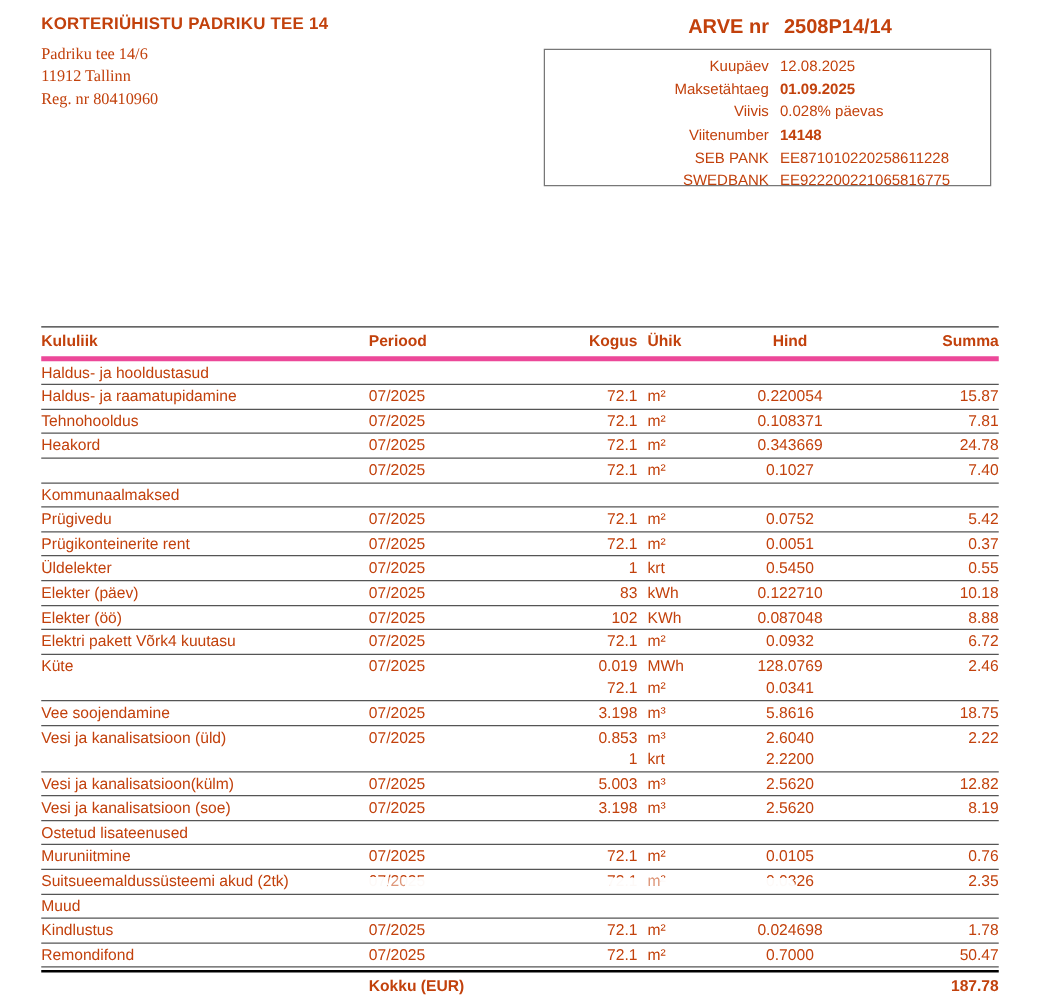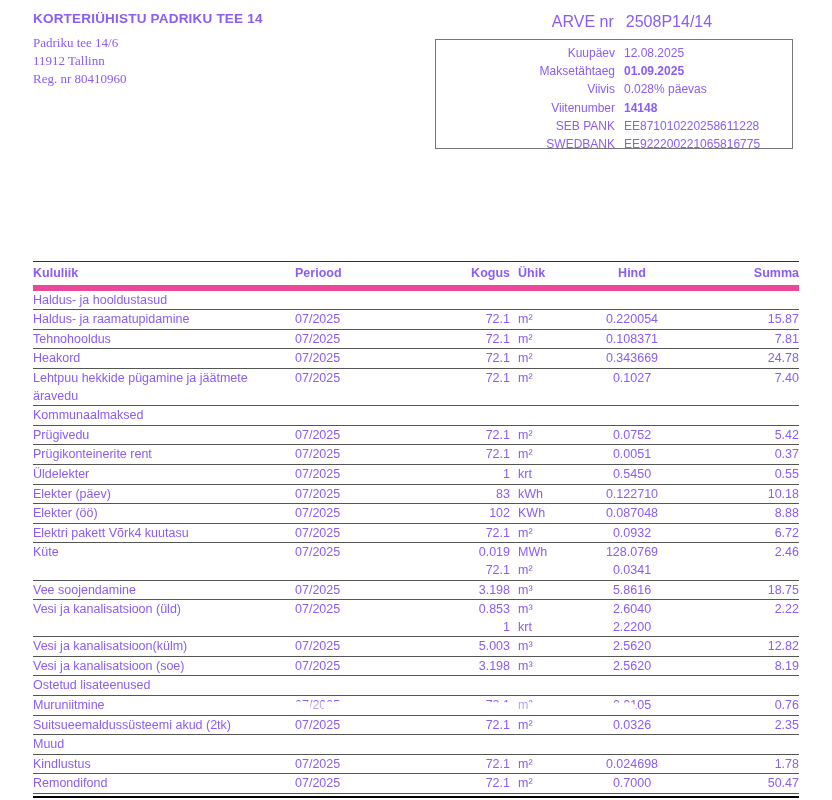--- a/index.html
+++ b/index.html
@@ -1,34 +1,34 @@
 <!DOCTYPE html>
 <html><head>
 <meta charset="utf-8">
 <style>
   html,body { margin:0; padding:0; background:#ffffff; }
   .page {
     position:relative;
     width:832px; height:800px;
     background:#ffffff;
     font-family:"Liberation Sans", sans-serif;
-    color:#8b5cf6;
+    color:#c2410c;
     overflow:hidden;
   }
 
   
   .issuer { position:absolute; left:33px; top:11px; }
   .issuer-name { font-size:13.5px; font-weight:bold; letter-spacing:0.2px; margin-bottom:8px; }
   .issuer-line { font-size:13px; line-height:18px;font-family:Liberation Serif, serif; }
 
   
   .arve-title {
     position:absolute; left:435px; top:13px; width:358px;
     text-align:center; padding-left:36px; box-sizing:border-box;
-    font-size:16px; font-weight:normal; white-space:nowrap;
+    font-size:16px; font-weight:bold; white-space:nowrap;
   }
   .arve-title .gap { display:inline-block; width:12px; }
   .meta-box {
     position:absolute; left:435px; top:39px; width:358px; height:110px;
     border:1px solid #777; box-sizing:border-box;
     padding-top:4px;
     padding-left:16px;
   }
   .meta-row { display:flex; line-height:18.2px; font-size:12px; }
   .meta-label { width:163px; text-align:right; flex:none; }
@@ -37,21 +37,21 @@
 
   
   .invoice-table {
     position:absolute; left:33px; top:261px; width:766px;
     font-size:12.5px;
   }
   .thead {
     display:grid;
     grid-template-columns:262px 115px 100px 8px 58px 112px 111px;
     border-top:1px solid #333;
-    border-bottom:6px solid #ec4899;
+    border-bottom:4px solid #ec4899;
     padding:3px 0 2px 0;
     font-weight:bold;
     line-height:16px;
   }
   .trow {
     display:grid;
     grid-template-columns:262px 115px 100px 8px 58px 112px 111px;
     border-bottom:1px solid #555;
     align-items:start;
     padding-top:1px;
@@ -177,21 +177,20 @@
           </div>
           <div class="cell yhik">
             <div>m²</div>
           </div>
           <div class="cell hind">
             <div>0.343669</div>
           </div>
           <div class="cell summa">24.78</div>
         </div>
         <div class="trow item">
-          <div class="cell name">Lehtpuu hekkide pügamine ja jäätmete äravedu</div>
           <div class="cell periood">07/2025</div>
           <div class="cell kogus">
             <div>72.1</div>
           </div>
           <div class="cell yhik">
             <div>m²</div>
           </div>
           <div class="cell hind">
             <div>0.1027</div>
           </div>

